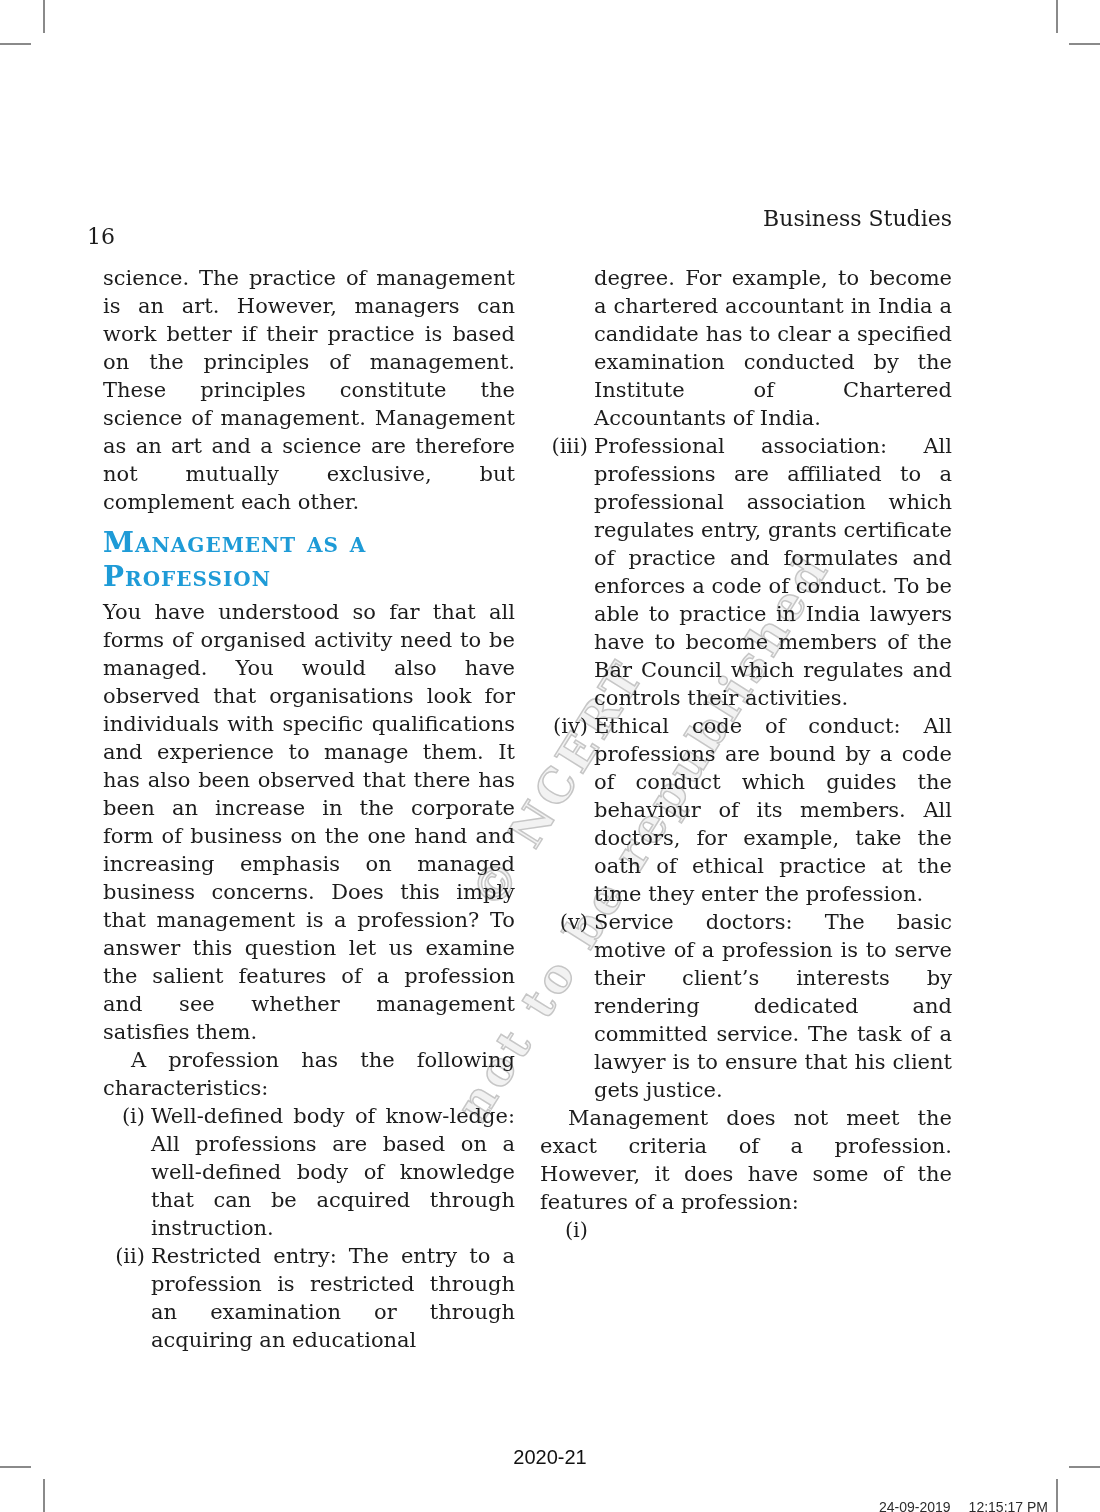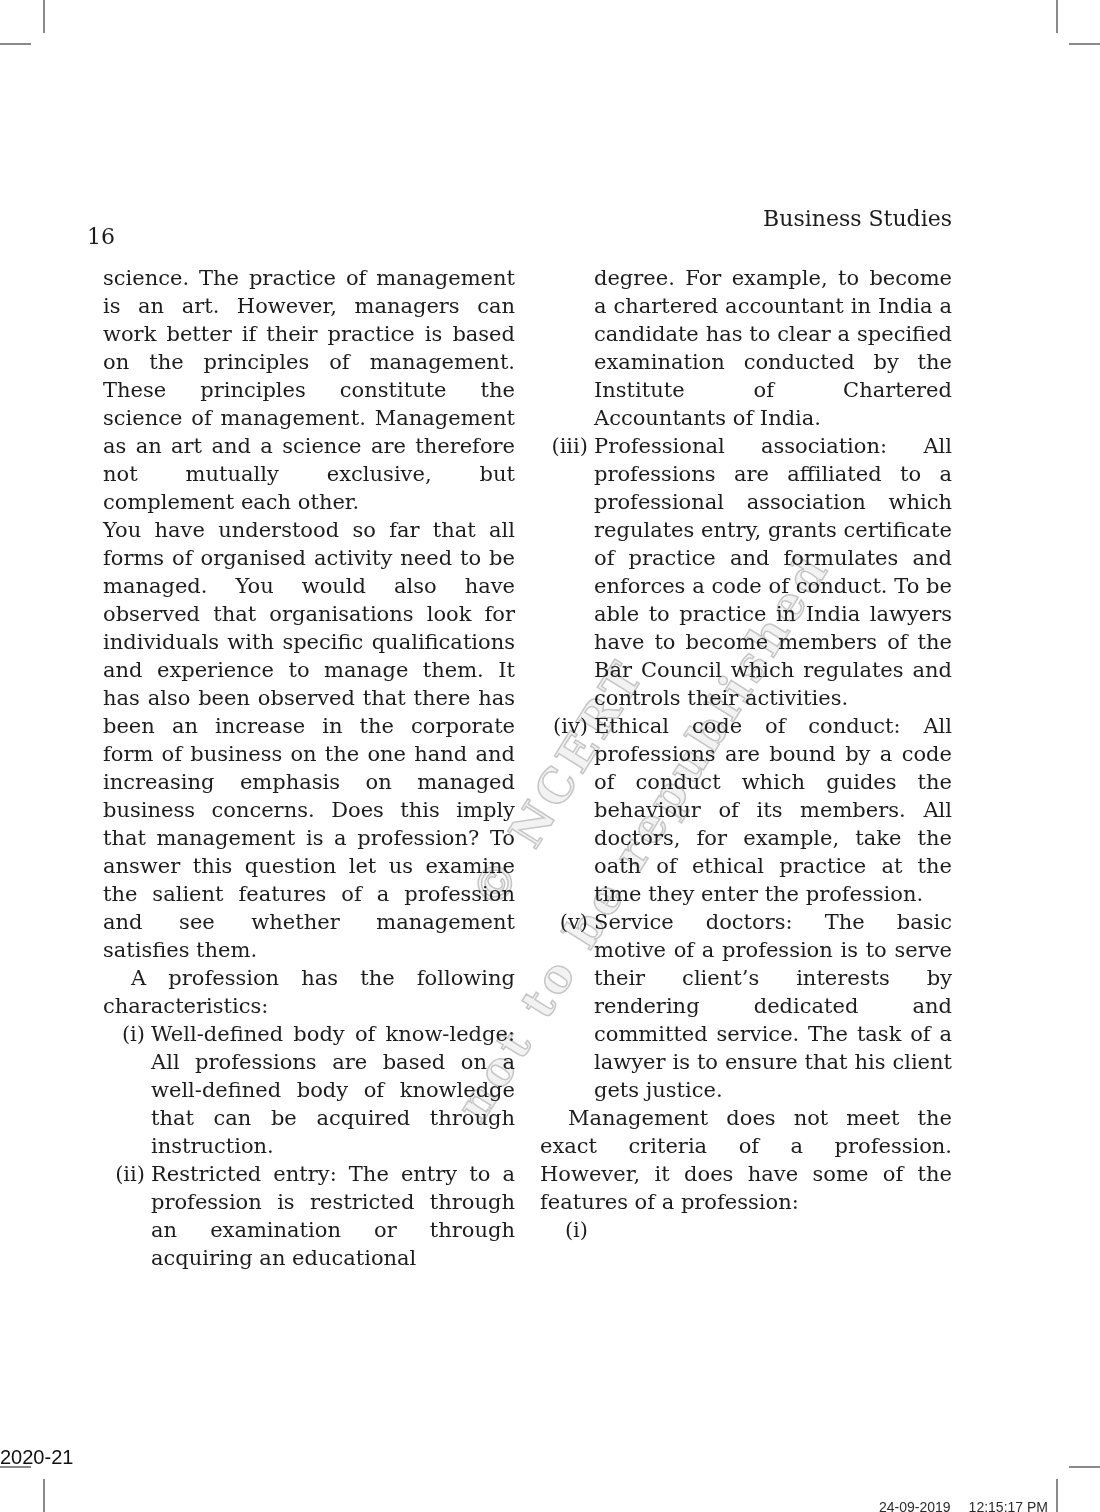--- a/index.html
+++ b/index.html
@@ -37,21 +37,21 @@
 
   .li{display:flex;align-items:flex-start;}
   .li .mk{flex:0 0 auto;text-align:right;padding-right:6px;}
   .col-l .mk{width:42px;}
   .col-r .mk{width:48px;}
   .li .bd{flex:1 1 auto;text-align:justify;}
   .cont{margin-left:54px;}
   .bold{font-weight:400;}
 
   
-  .footer-year{position:absolute;left:0;top:1446px;width:1100px;text-align:left;
+  .footer-year{position:absolute;left:0;top:1446px;width:1100px;text-align:center;
                font-family:"Liberation Sans",sans-serif;font-size:20px;color:#111;}
   .imprint{position:absolute;top:1483px;font-family:"Liberation Sans",sans-serif;
            font-size:14px;color:#2b2b2b;white-space:pre;}
   .imprint-left{left:53px;margin-top:32px;}
   .imprint-right{left:0;width:1048px;text-align:right;}
   .imprint-right .gap{display:inline-block;width:18px;}
 </style>
 </head>
 <body>
 
@@ -73,20 +73,21 @@
     <div class="wm-inner">
       <span class="wm-line">© NCERT</span>
       <span class="wm-line">not to be republished</span>
     </div>
   </div>
 
   <div class="columns">
 
     <div class="col col-l">
       <p class="para">science. The practice of management is an art. However, managers can work better if their practice is based on the principles of management. These principles constitute the science of management. Management as an art and a science are therefore not mutually exclusive, but complement each other.</p>
+      <h2 class="heading">Management as a Profession</h2>
       <p class="para">You have understood so far that all forms of organised activity need to be managed. You would also have observed that organisations look for individuals with specific qualifications and experience to manage them. It has also been observed that there has been an increase in the corporate form of business on the one hand and increasing emphasis on managed business concerns. Does this imply that management is a profession? To answer this question let us examine the salient features of a profession and see whether management satisfies them.</p>
       <p class="para indent">A profession has the following characteristics:</p>
 
       <div class="li">
         <span class="mk">(i)</span>
         <div class="bd">
           <span class="bold">Well-defined body of know-ledge:</span>
           <span>All professions are based on a well-defined body of knowledge that can be acquired through instruction.</span>
         </div>
       </div>

